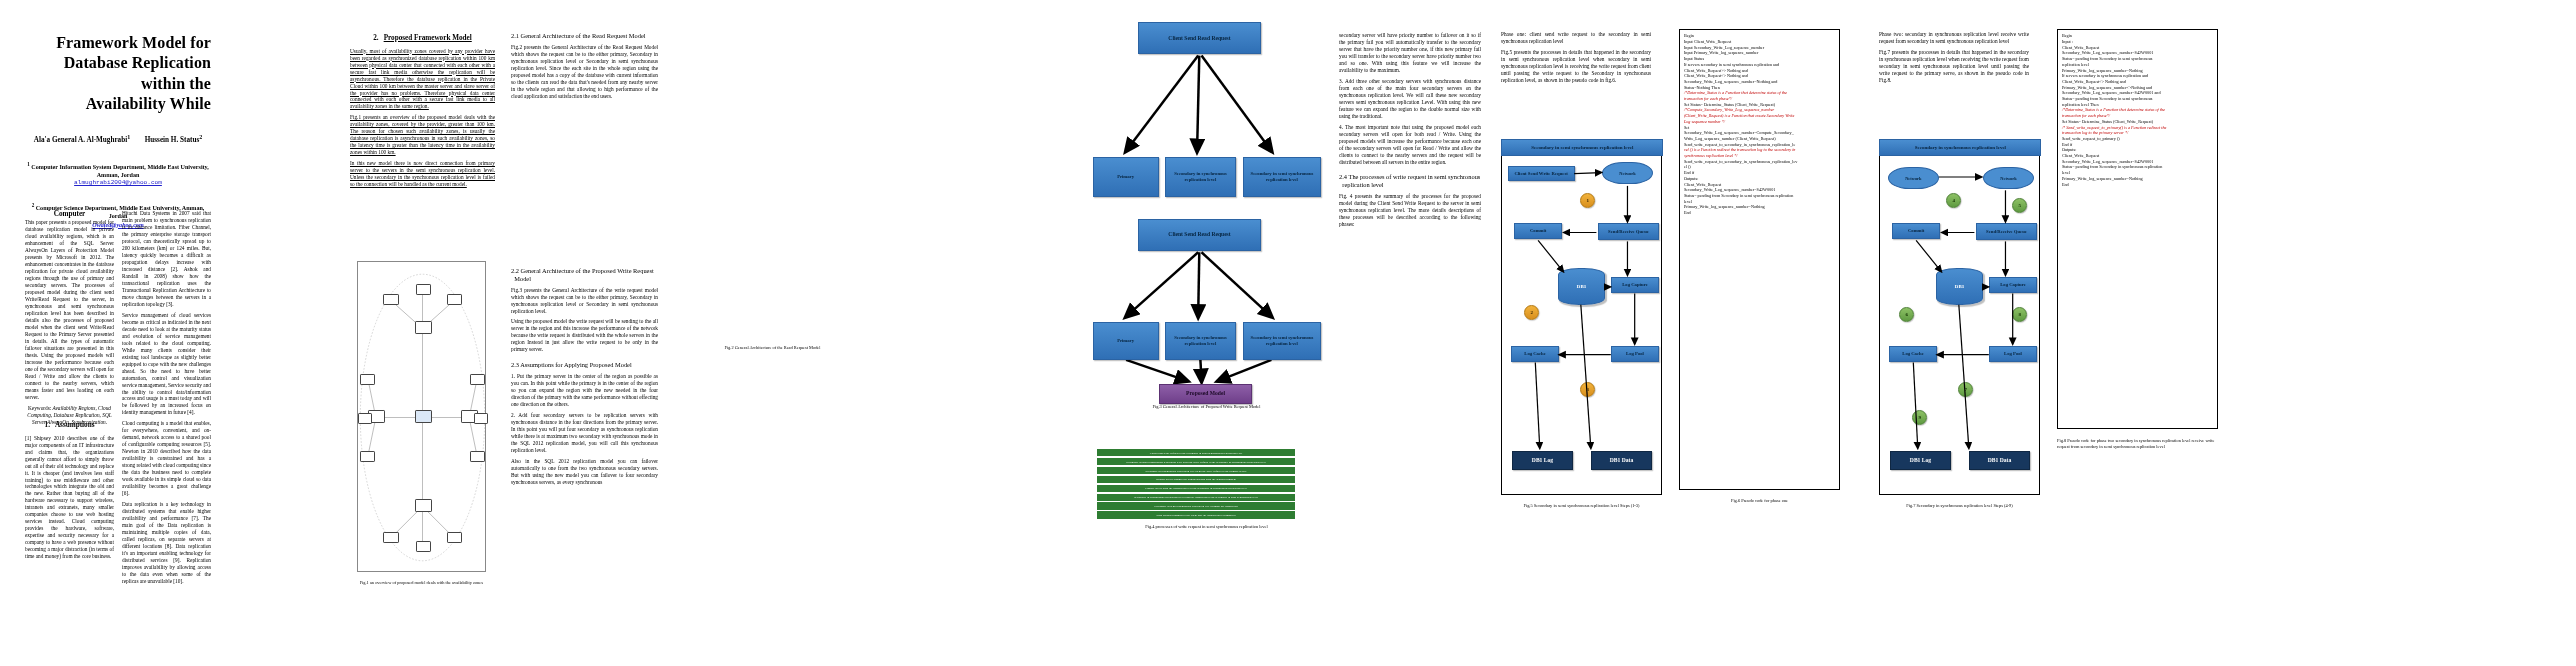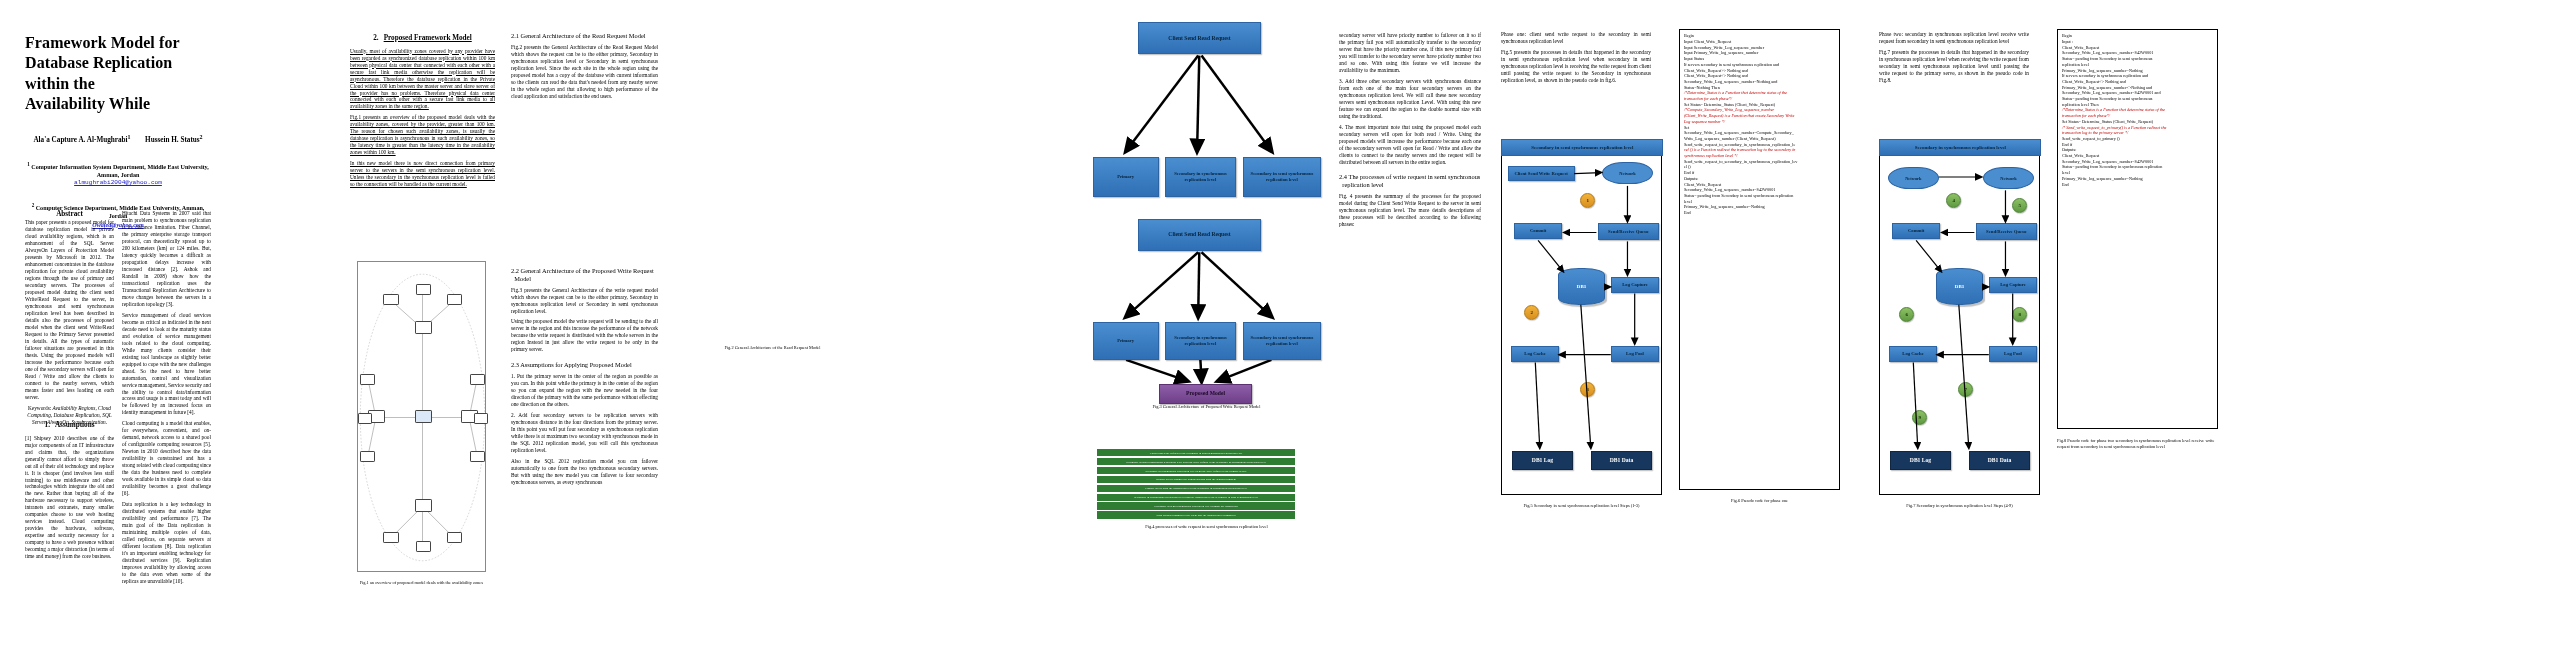--- a/index.html
+++ b/index.html
@@ -1,19 +1,19 @@
 <!DOCTYPE html>
 <html style="font-size:9px"><head>
 <meta charset="utf-8">
 <style>
   html,body{margin:0;padding:0;background:#ffffff;}
   body{width:2576px;height:667px;overflow:hidden;font-family:"Liberation Serif",serif;color:#000;}
   .page{position:relative;width:2576px;height:667px;background:#fff;}
   .col{position:absolute;top:0;box-sizing:border-box;}
-  .title{font-size:16px;font-weight:bold;text-align:left;line-height:1.28;letter-spacing:0.1px;}
+  .title{font-size:16px;font-weight:bold;text-align:right;line-height:1.28;letter-spacing:0.1px;}
   .authors{font-size:7.2px;font-weight:bold;text-align:center;margin-top:19px;}
   .authors .sp{display:inline-block;width:14.5px;}
   .affil{font-size:6.1px;font-weight:bold;text-align:center;margin-top:16.7px;line-height:1.35;}
   .mail{font-size:6.1px;font-weight:bold;font-style:italic;color:#2222cc;text-decoration:underline;text-align:center;display:block;}
   .mail.mono{font-family:"Liberation Mono",monospace;font-style:normal;font-weight:normal;}
   .abs-h{font-size:7.2px;font-weight:bold;text-align:center;margin-bottom:1.1px;}
   p.body{font-size:5.3px;line-height:1.32;text-align:justify;margin:0 0 3.9px 0;text-indent:0;}
   .kw{font-size:5.3px;line-height:1.32;text-align:center;margin:3.3px 0 0 0;}
   .kw i{font-style:italic;}
   .sec-h{font-size:7.2px;font-weight:bold;margin:9px 0 5.6px 0;text-align:center;}
@@ -53,36 +53,36 @@
 <div class="page">
 
   <div class="col" style="left:25px;width:186px;padding:0;">
     <div style="margin-top:33px;">
       <div class="title">
         <div>Framework Model for Database Replication within the</div>
         <div>Availability While</div>
       </div>
 
       <div class="authors">
-        <span>Ala'a Capture A. Al-Mughrabi</span><sup>1</sup><span class="sp"></span><span>Hussein H. Status</span><sup>2</sup>
+        <span>Ala'a General A. Al-Mughrabi</span><sup>1</sup><span class="sp"></span><span>Hussein H. Status</span><sup>2</sup>
       </div>
 
       <div class="affil">
         <sup>1</sup> <span>Computer Information System Department, Middle East University, Amman, Jordan</span>
         <span class="mail mono">almughrabi2004@yahoo.com</span>
       </div>
 
       <div class="affil" style="margin-top:14.5px;">
         <sup>2</sup> <span>Computer Science Department, Middle East University, Amman, Jordan</span>
         <span class="mail">Owaied@yahoo.com</span>
       </div>
     </div>
 
     <div style="position:absolute;left:0;top:210px;width:89px;">
-      <div class="abs-h">Abstract</div>
+      <div class="abs-h">Computer</div>
       <p class="body">This paper presents a proposed model for database replication model in private cloud availability regions, which is an enhancement of the SQL Server AlwaysOn Layers of Protection Model presents by Microsoft in 2012. The enhancement concentrates in the database replication for private cloud availability regions through the use of primary and secondary servers. The processes of proposed model during the client send Write/Read Request to the server, in synchronous and semi synchronous replication level has been described in details also the processes of proposed model when the client send Write/Read Request to the Primary Server presented in details. All the types of automatic failover situations are presented in this thesis. Using the proposed models will increase the performance because each one of the secondary servers will open for Read / Write and allow the clients to connect to the nearby servers, which means faster and less loading on each server.</p>
       <div class="kw">
         <span>Keywords:</span>
         <i>Availability Regions, Cloud Computing, Database Replication, SQL Server AlwaysOn, Synchronization.</i>
       </div>
     </div>
 
     <div style="position:absolute;left:97px;top:210px;width:89px;">
       <p class="body">Hitachi Data Systems in 2007 said that main problem to synchronous replication is its distance limitation. Fiber Channel, the primary enterprise storage transport protocol, can theoretically spread up to 200 kilometers (km) or 124 miles. But, latency quickly becomes a difficult as propagation delays increase with increased distance [2]. Ashok and Randall in 2008) show how the transactional replication uses the Transactional Replication Architecture to move changes between the servers in a replication topology [3].</p>
       <p class="body">Service management of cloud services become as critical as indicated in the next decade need to look at the maturity status and evolution of service management tools related to the cloud computing. While many clients consider their existing tool landscape as slightly better equipped to cope with the new challenges ahead. So the need to have better automation, control and visualization service management, Service security and the ability to control data/information access and usage is a must today and will be followed by an increased focus on identity management in future [4].</p>

